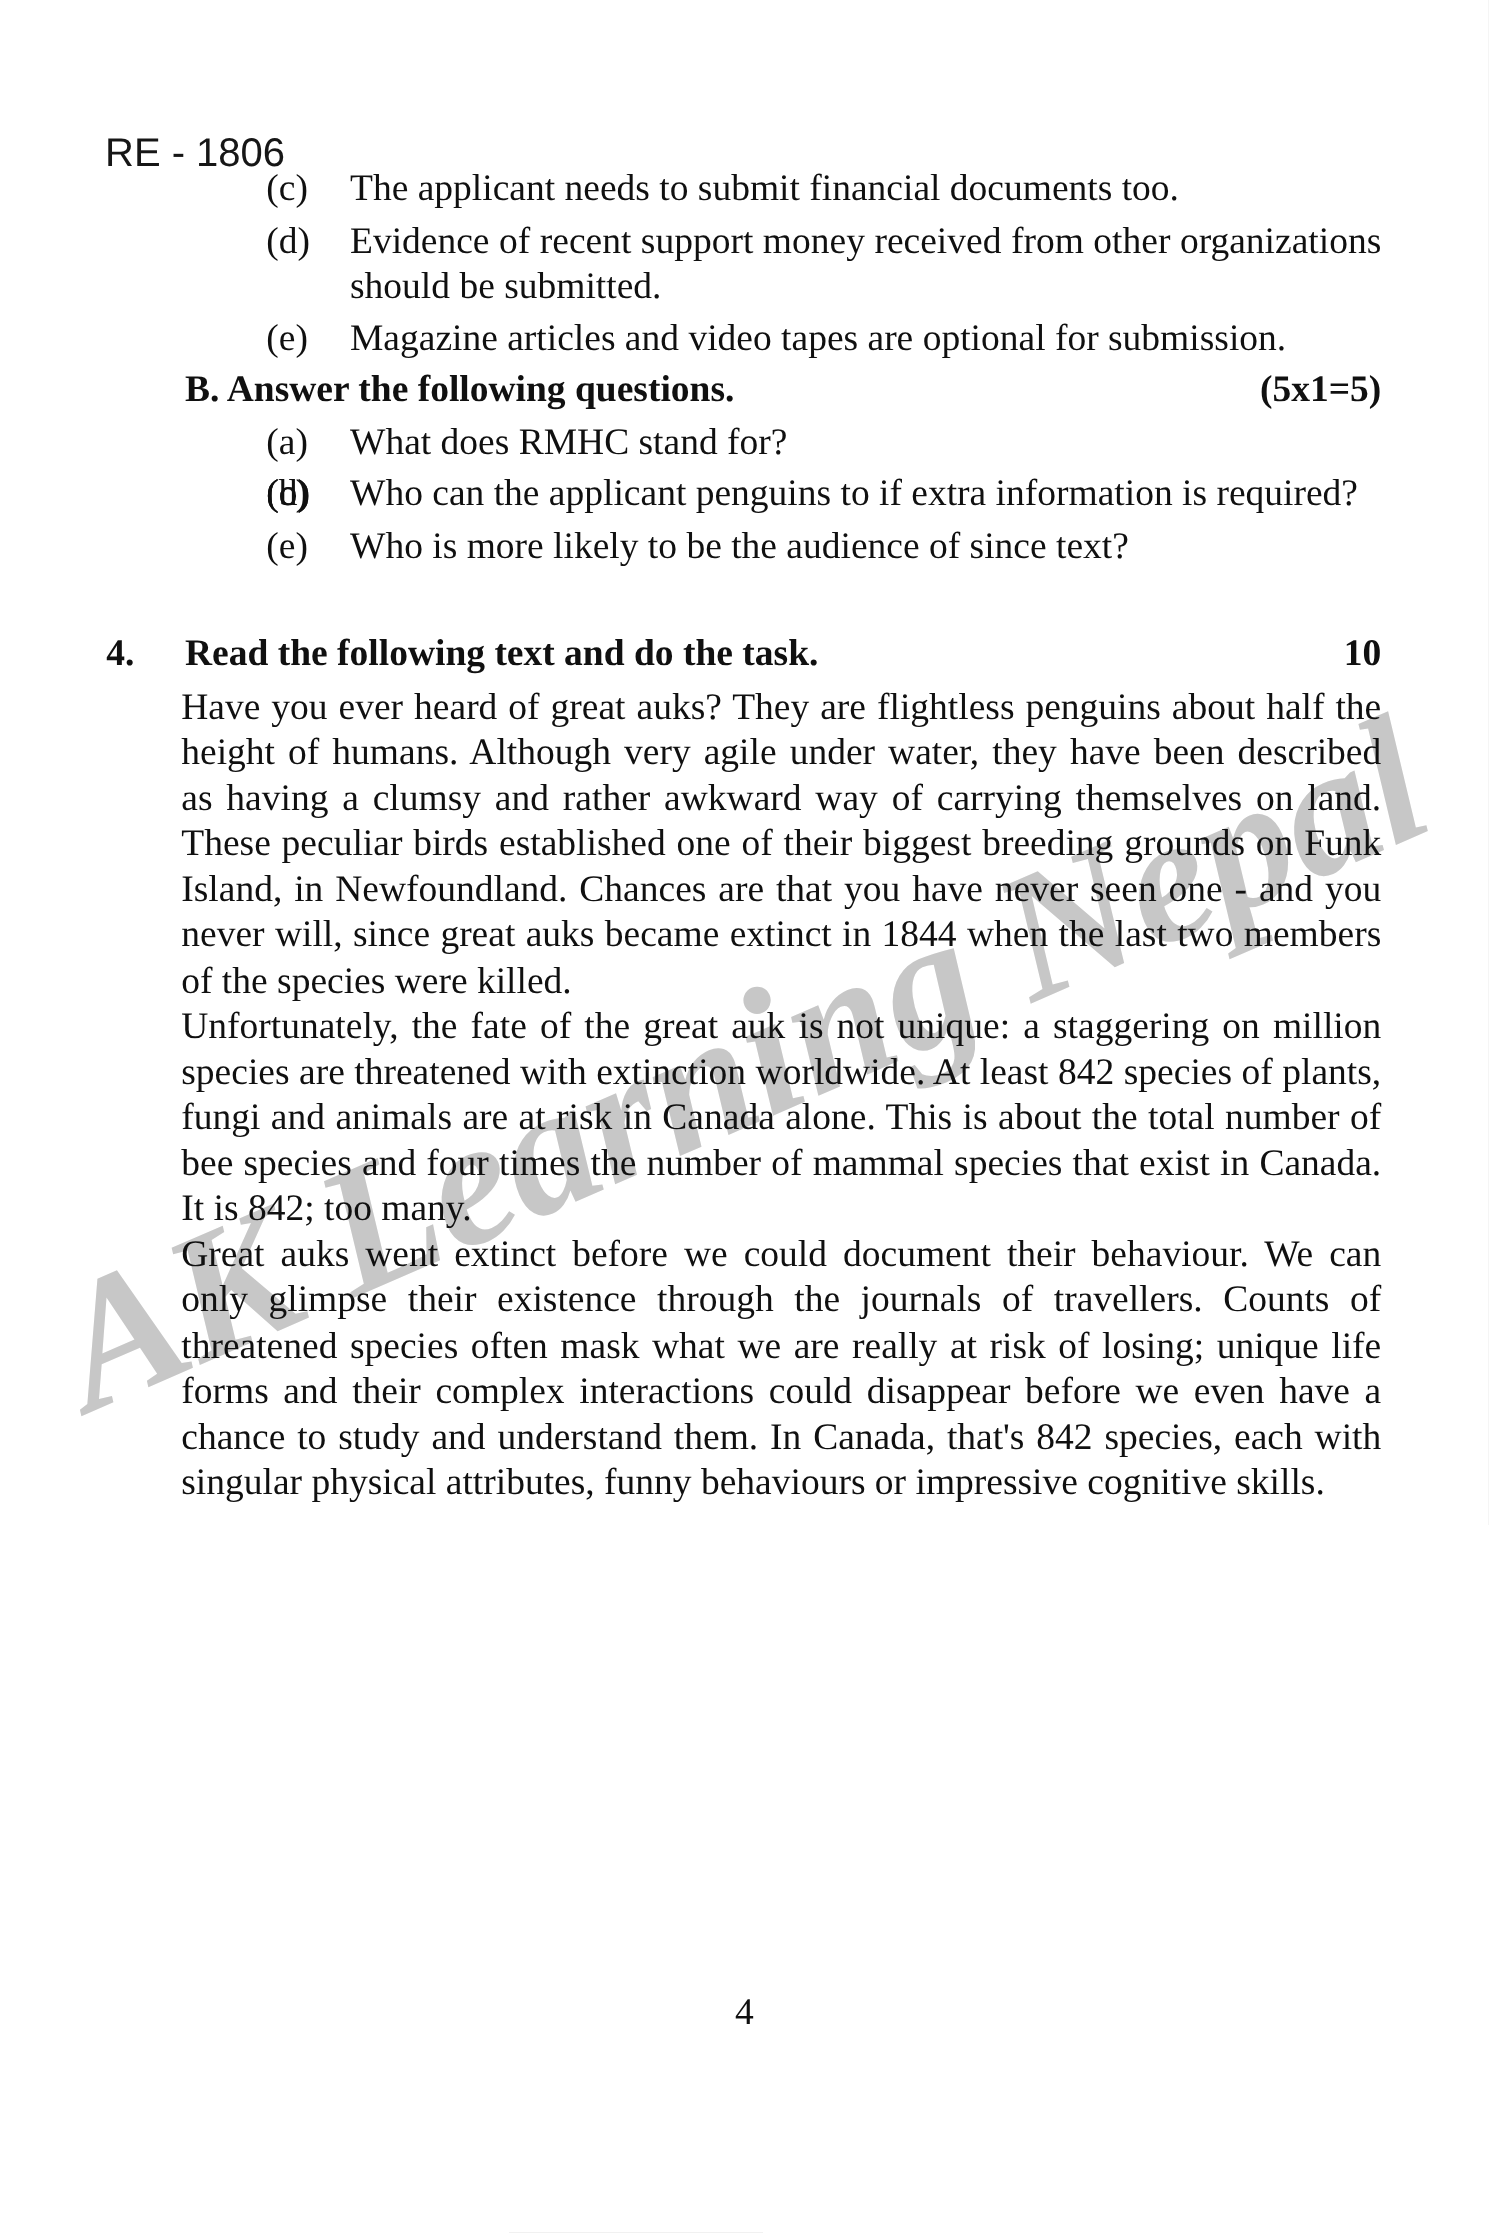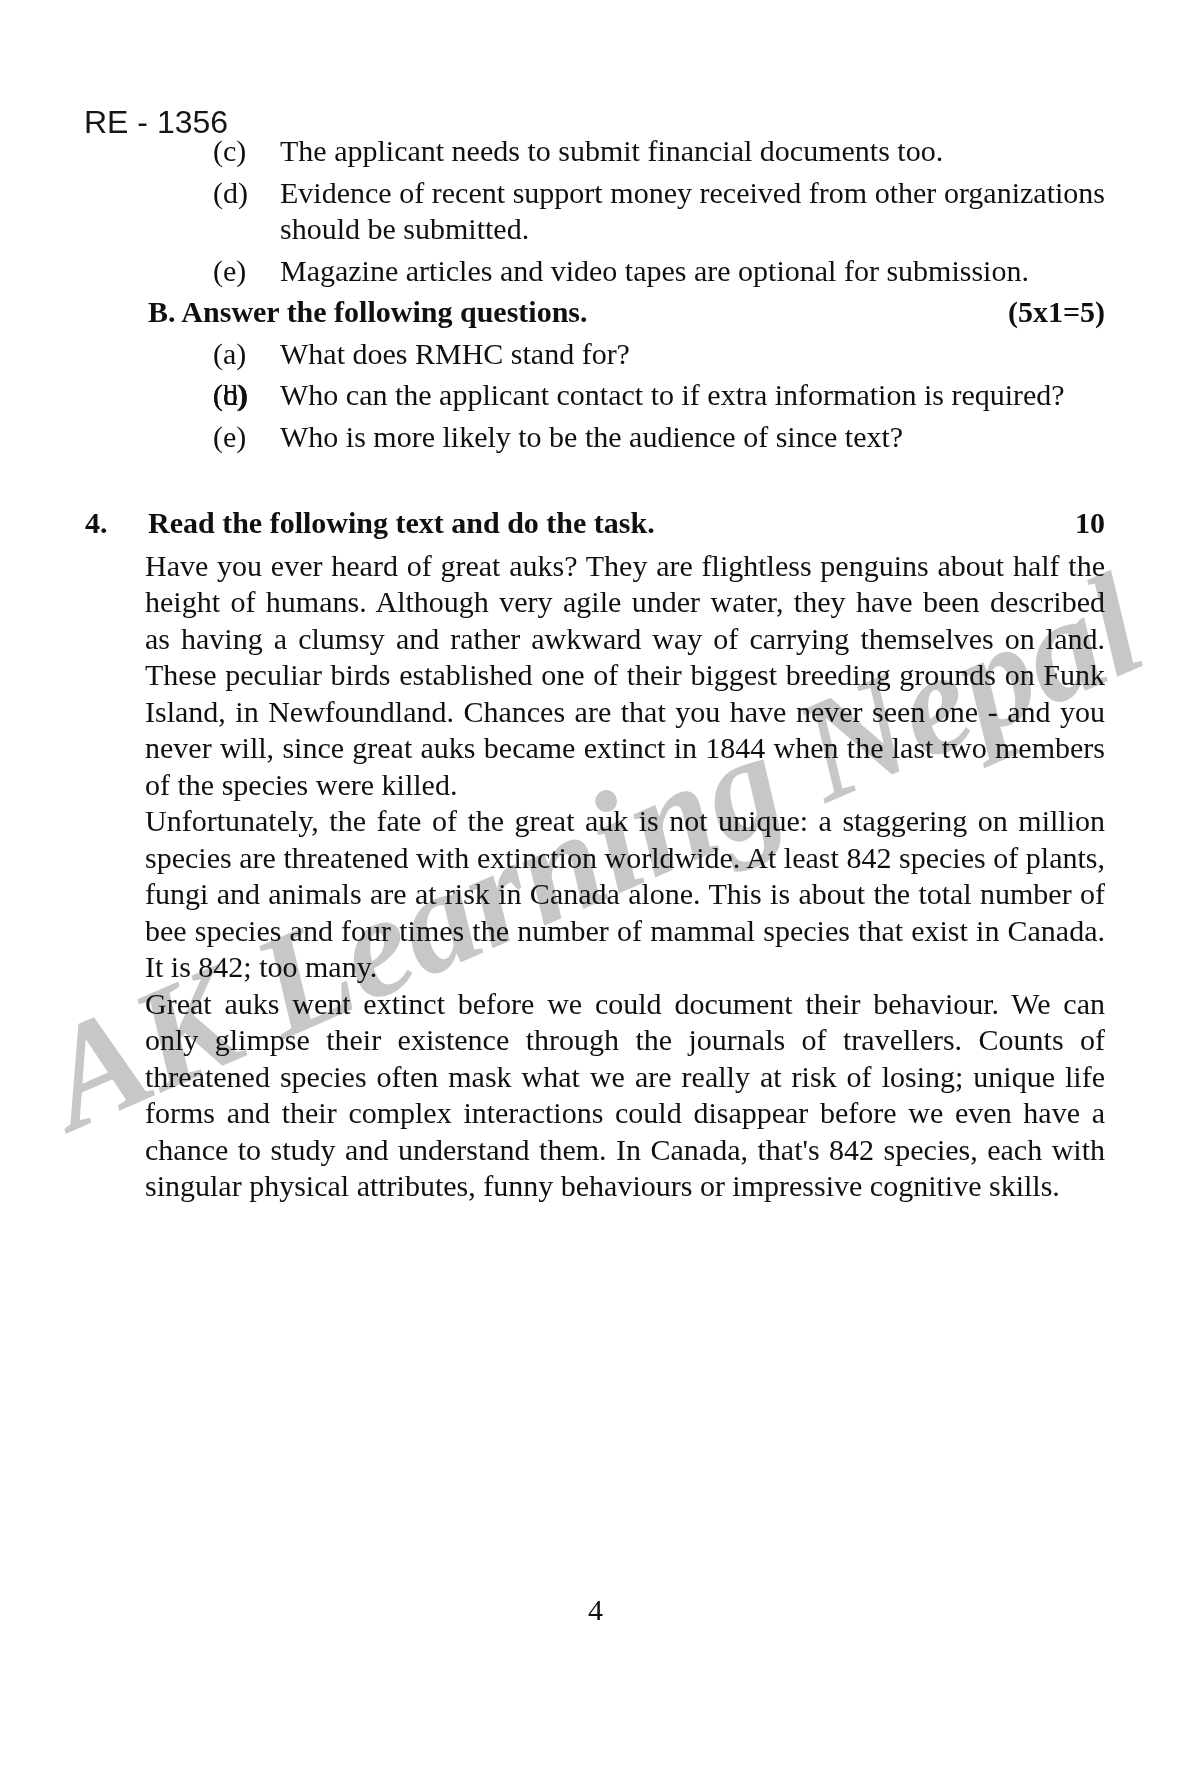--- a/index.html
+++ b/index.html
@@ -72,21 +72,21 @@
     z-index:1;
   }
 </style>
 </head>
 <body>
 
 <div class="page">
 
   <div class="watermark" style="color: rgb(199, 199, 199);">AK Learning Nepal</div>
 
-  <div class="doc-code">RE - 1356</div>
+  <div class="doc-code">RE - 1806</div>
 
   <div class="content">
 
     <div class="qlist">
 
         <div class="item">
           <span class="marker">(c)</span>
           <div class="text">The applicant needs to submit financial documents too.</div>
         </div>
 
@@ -116,21 +116,21 @@
         <div class="item">
           <span class="marker">(b)</span>
         </div>
 
         <div class="item">
           <span class="marker">(c)</span>
         </div>
 
         <div class="item">
           <span class="marker">(d)</span>
-          <div class="text">Who can the applicant contact to if extra information is required?</div>
+          <div class="text">Who can the applicant penguins to if extra information is required?</div>
         </div>
 
         <div class="item">
           <span class="marker">(e)</span>
           <div class="text">Who is more likely to be the audience of since text?</div>
         </div>
       </div>
 
     <div class="q4-row">
       <span class="q4-num">4.</span>

